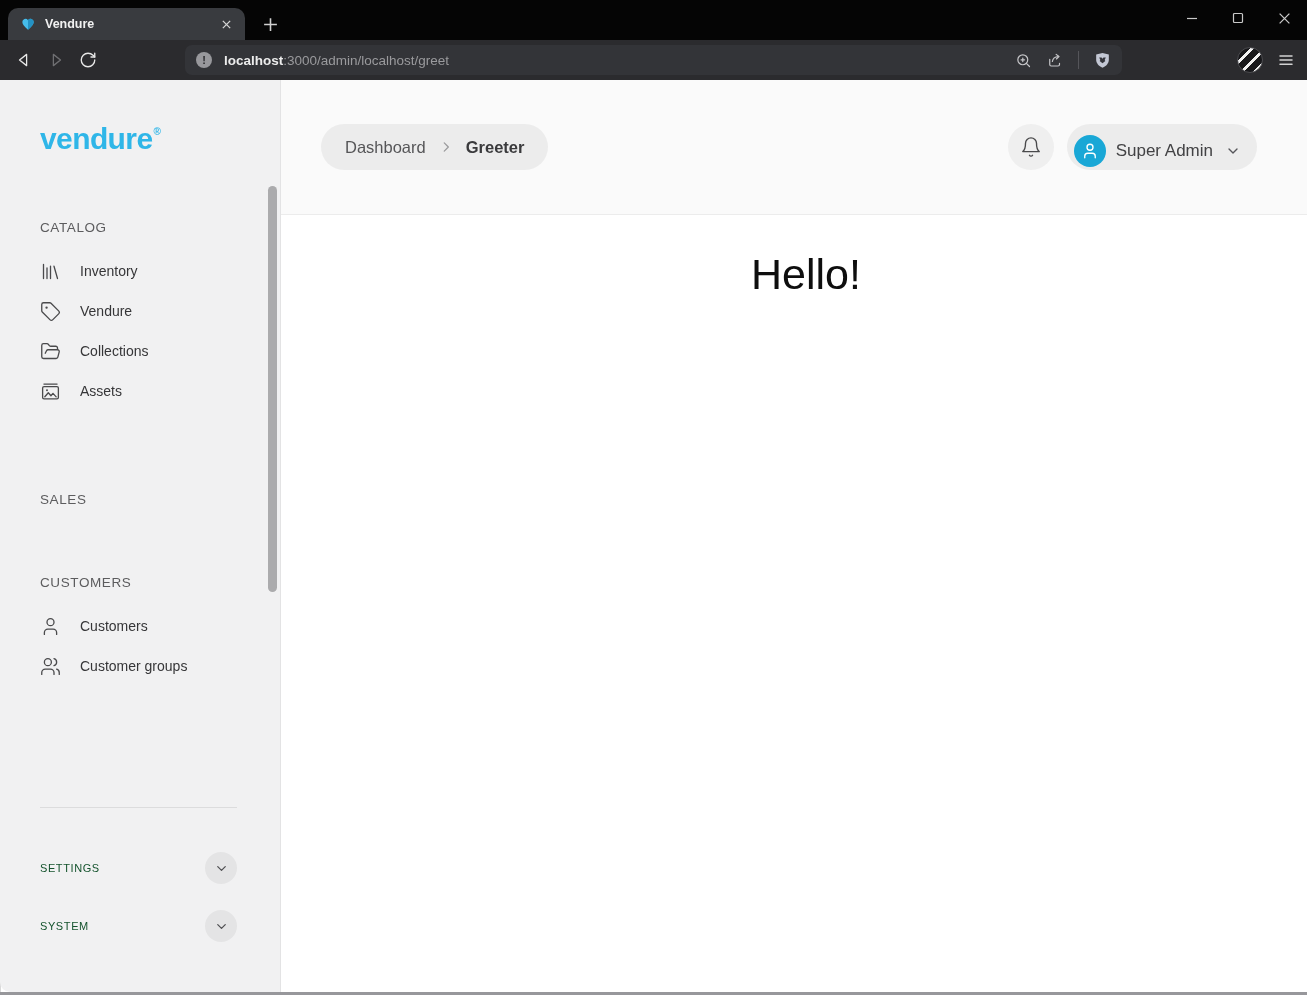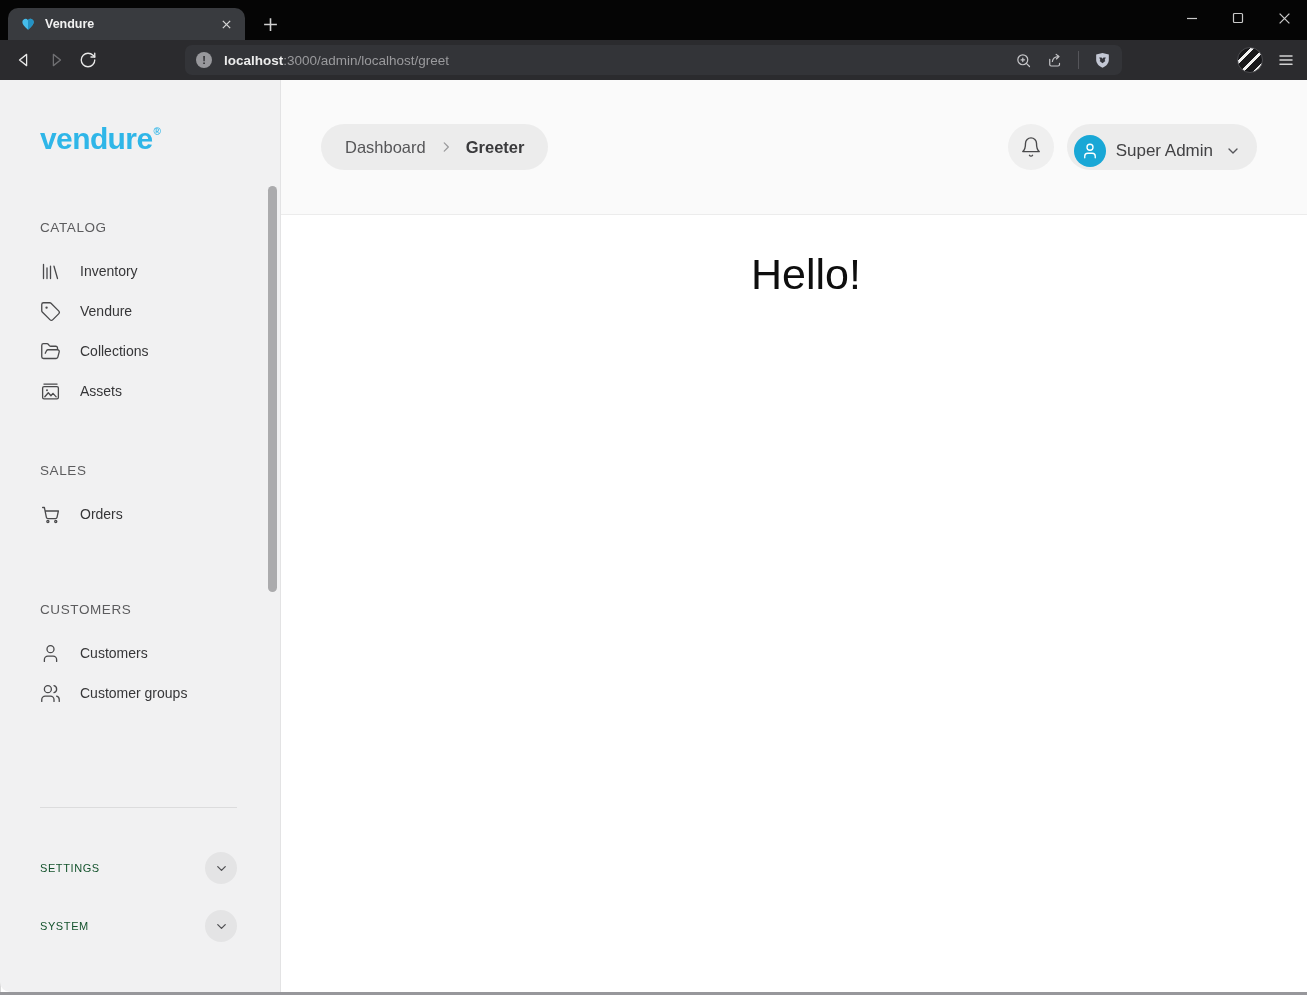--- a/index.html
+++ b/index.html
@@ -50,21 +50,21 @@
   .window-bottom { height: 3px; background: #97979b; }
 
   
   .sidebar { width: 281px; background: #f1f1f2; border-right: 1px solid #e3e3e4;
     border-bottom-left-radius: 10px; position: relative; flex-shrink: 0; }
   .logo { padding: 33px 0 0 40px; font-size: 30px; font-weight: 700; letter-spacing: -0.6px; color: #2fb6e8; line-height: 38px; display: inline-block; }
   .logo sup { font-size: 10px; vertical-align: 14px; margin-left: 1px; }
   .nav { padding-left: 40px; }
   .nav-section-label { font-size: 13.5px; letter-spacing: 0.6px; color: #5c5c5e; margin-bottom: 16px; }
   .sec-catalog { margin-top: 62px; }
-  .sec-sales { margin-top: 52px; }
+  .sec-sales { margin-top: 81px; }
   .sec-customers { margin-top: 68px; }
   .nav-item { height: 40px; display: flex; align-items: center; gap: 19px; cursor: pointer; }
   .nav-item .ni-icon { color: #4a4a4c; width: 21px; display: flex; justify-content: center; }
   .nav-item .ni-label { font-size: 14px; color: #363638; }
   .sidebar-bottom { position: absolute; top: 727px; left: 40px; right: 43px; }
   .side-divider { height: 1px; background: #dcdcdd; }
   .collapsed-row { display: flex; align-items: center; justify-content: space-between; cursor: pointer; }
   .collapsed-row.first { margin-top: 44px; }
   .collapsed-row.second { margin-top: 26px; }
   .collapsed-label { font-size: 11px; letter-spacing: 0.6px; color: #14532d; }
@@ -234,30 +234,20 @@
                 <circle cx="8" cy="10.5" r="1.1" fill="currentColor" stroke="none"></circle>
                 <path d="m5.5 18 4-4.6 3 3.4 2.3-2.7 3.7 4"></path>
               </svg>
           </span>
           <span class="ni-label">Assets</span>
         </div>
       </div>
 
       <div class="sec-sales">
         <div class="nav-section-label">SALES</div>
-        <div class="nav-item">
-          <span class="ni-icon">
-            <svg width="21" height="21" viewBox="0 0 24 24" stroke="currentColor" stroke-width="1.5" fill="none" stroke-linecap="round" stroke-linejoin="round">
-                <circle cx="9" cy="20" r="1.2"></circle>
-                <circle cx="18" cy="20" r="1.2"></circle>
-                <path d="M3 4h2l2.3 11.4a1.8 1.8 0 0 0 1.8 1.4h8.6a1.8 1.8 0 0 0 1.76-1.4L21 8H6"></path>
-              </svg>
-          </span>
-          <span class="ni-label">Orders</span>
-        </div>
       </div>
 
       <div class="sec-customers">
         <div class="nav-section-label">CUSTOMERS</div>
         <div class="nav-item">
           <span class="ni-icon">
             <svg width="21" height="21" viewBox="0 0 24 24" stroke="currentColor" stroke-width="1.5" fill="none" stroke-linecap="round" stroke-linejoin="round">
                 <path d="M19 21v-2a4 4 0 0 0-4-4H9a4 4 0 0 0-4 4v2"></path>
                 <circle cx="12" cy="7" r="4"></circle>
               </svg>

